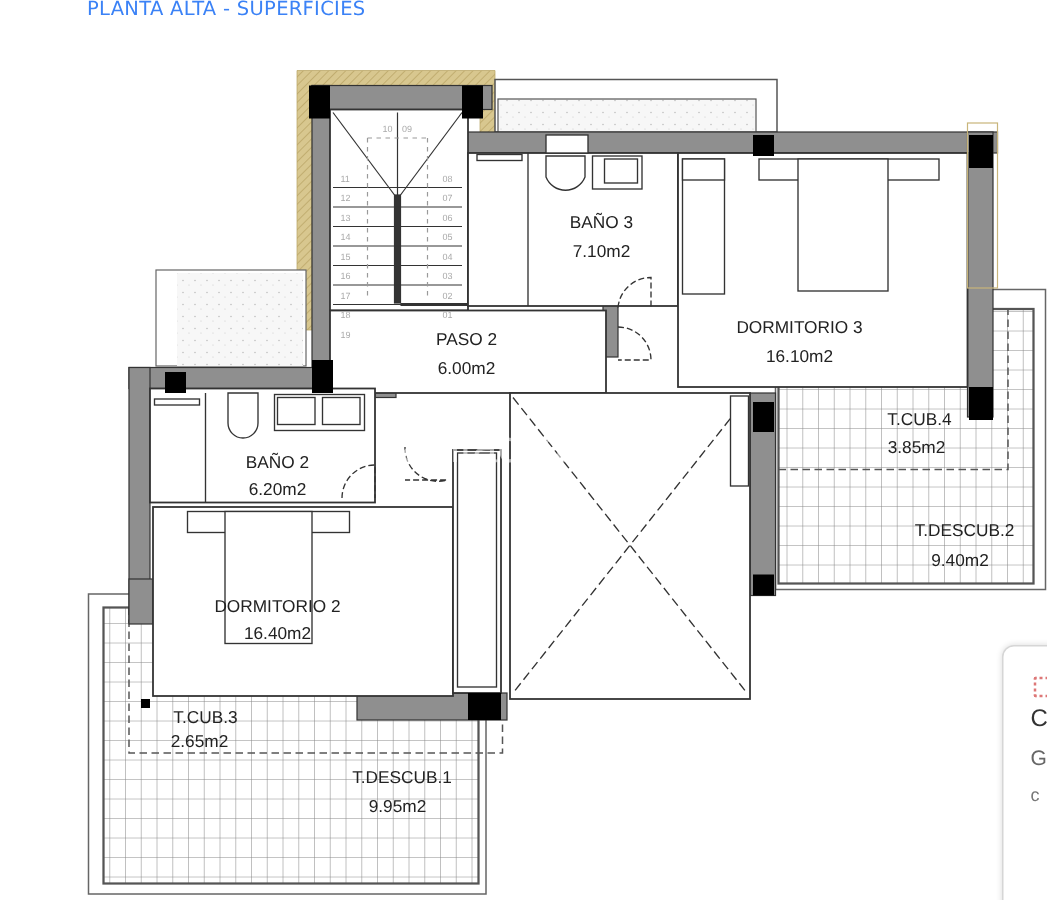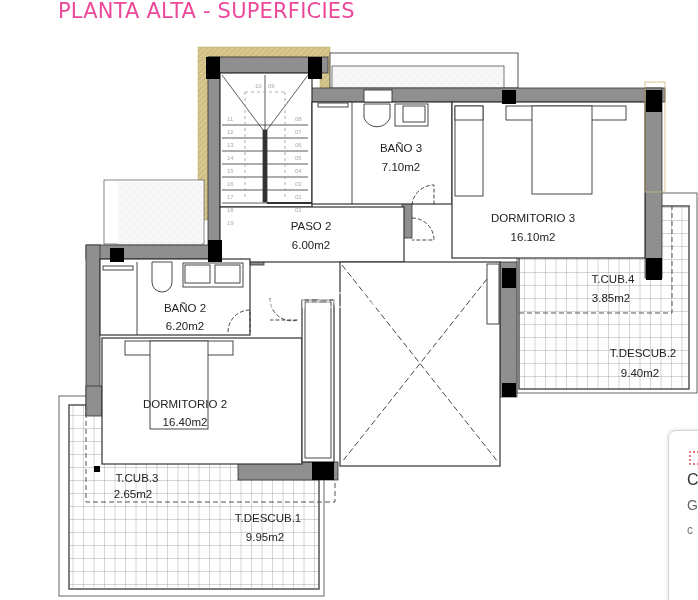--- a/index.html
+++ b/index.html
@@ -1,17 +1,17 @@
 <!DOCTYPE html>
 <html><head>
 <meta charset="utf-8">
 <style>
   html, body { margin: 0; padding: 0; background: #ffffff; }
   body { width: 698px; height: 600px; position: relative; overflow: hidden; font-family: "Liberation Sans", sans-serif; }
-  .title { position: absolute; left: 58px; top: -1px; font-size: 21px; color: #ec4899; letter-spacing: 0.2px; font-family: "DejaVu Sans", sans-serif; text-align: center; }
+  .title { position: absolute; left: 58px; top: -1px; font-size: 13px; color: #3b82f6; letter-spacing: 0.2px; font-family: "DejaVu Sans", sans-serif; text-align: center; }
   svg.plan { position: absolute; left: 0; top: 0; }
   .lbl { font-family: "Liberation Sans", sans-serif; font-size: 11.5px; fill: #222; }
   .step { font-family: "Liberation Sans", sans-serif; font-size: 6px; fill: #aaa; }
   .watermark { font-family: "Liberation Sans", sans-serif; font-size: 30px; fill: #ffffff; opacity: 0.55; }
   .card { position: absolute; left: 668px; top: 430px; width: 60px; height: 180px; background: #fff; border: 1px solid #d6d6d6; border-radius: 8px; box-shadow: 0 0 4px rgba(0,0,0,0.15); }
   .card .logo { position: absolute; left: 20px; top: 20px; width: 10px; height: 10px; border: 2px dotted #d77; border-radius: 2px; }
   .card .l1 { position: absolute; left: 18px; top: 40px; font-size: 16px; color: #333; }
   .card .l2 { position: absolute; left: 18px; top: 66px; font-size: 14px; color: #666; }
   .card .l3 { position: absolute; left: 18px; top: 92px; font-size: 12px; color: #777; }
 </style>

